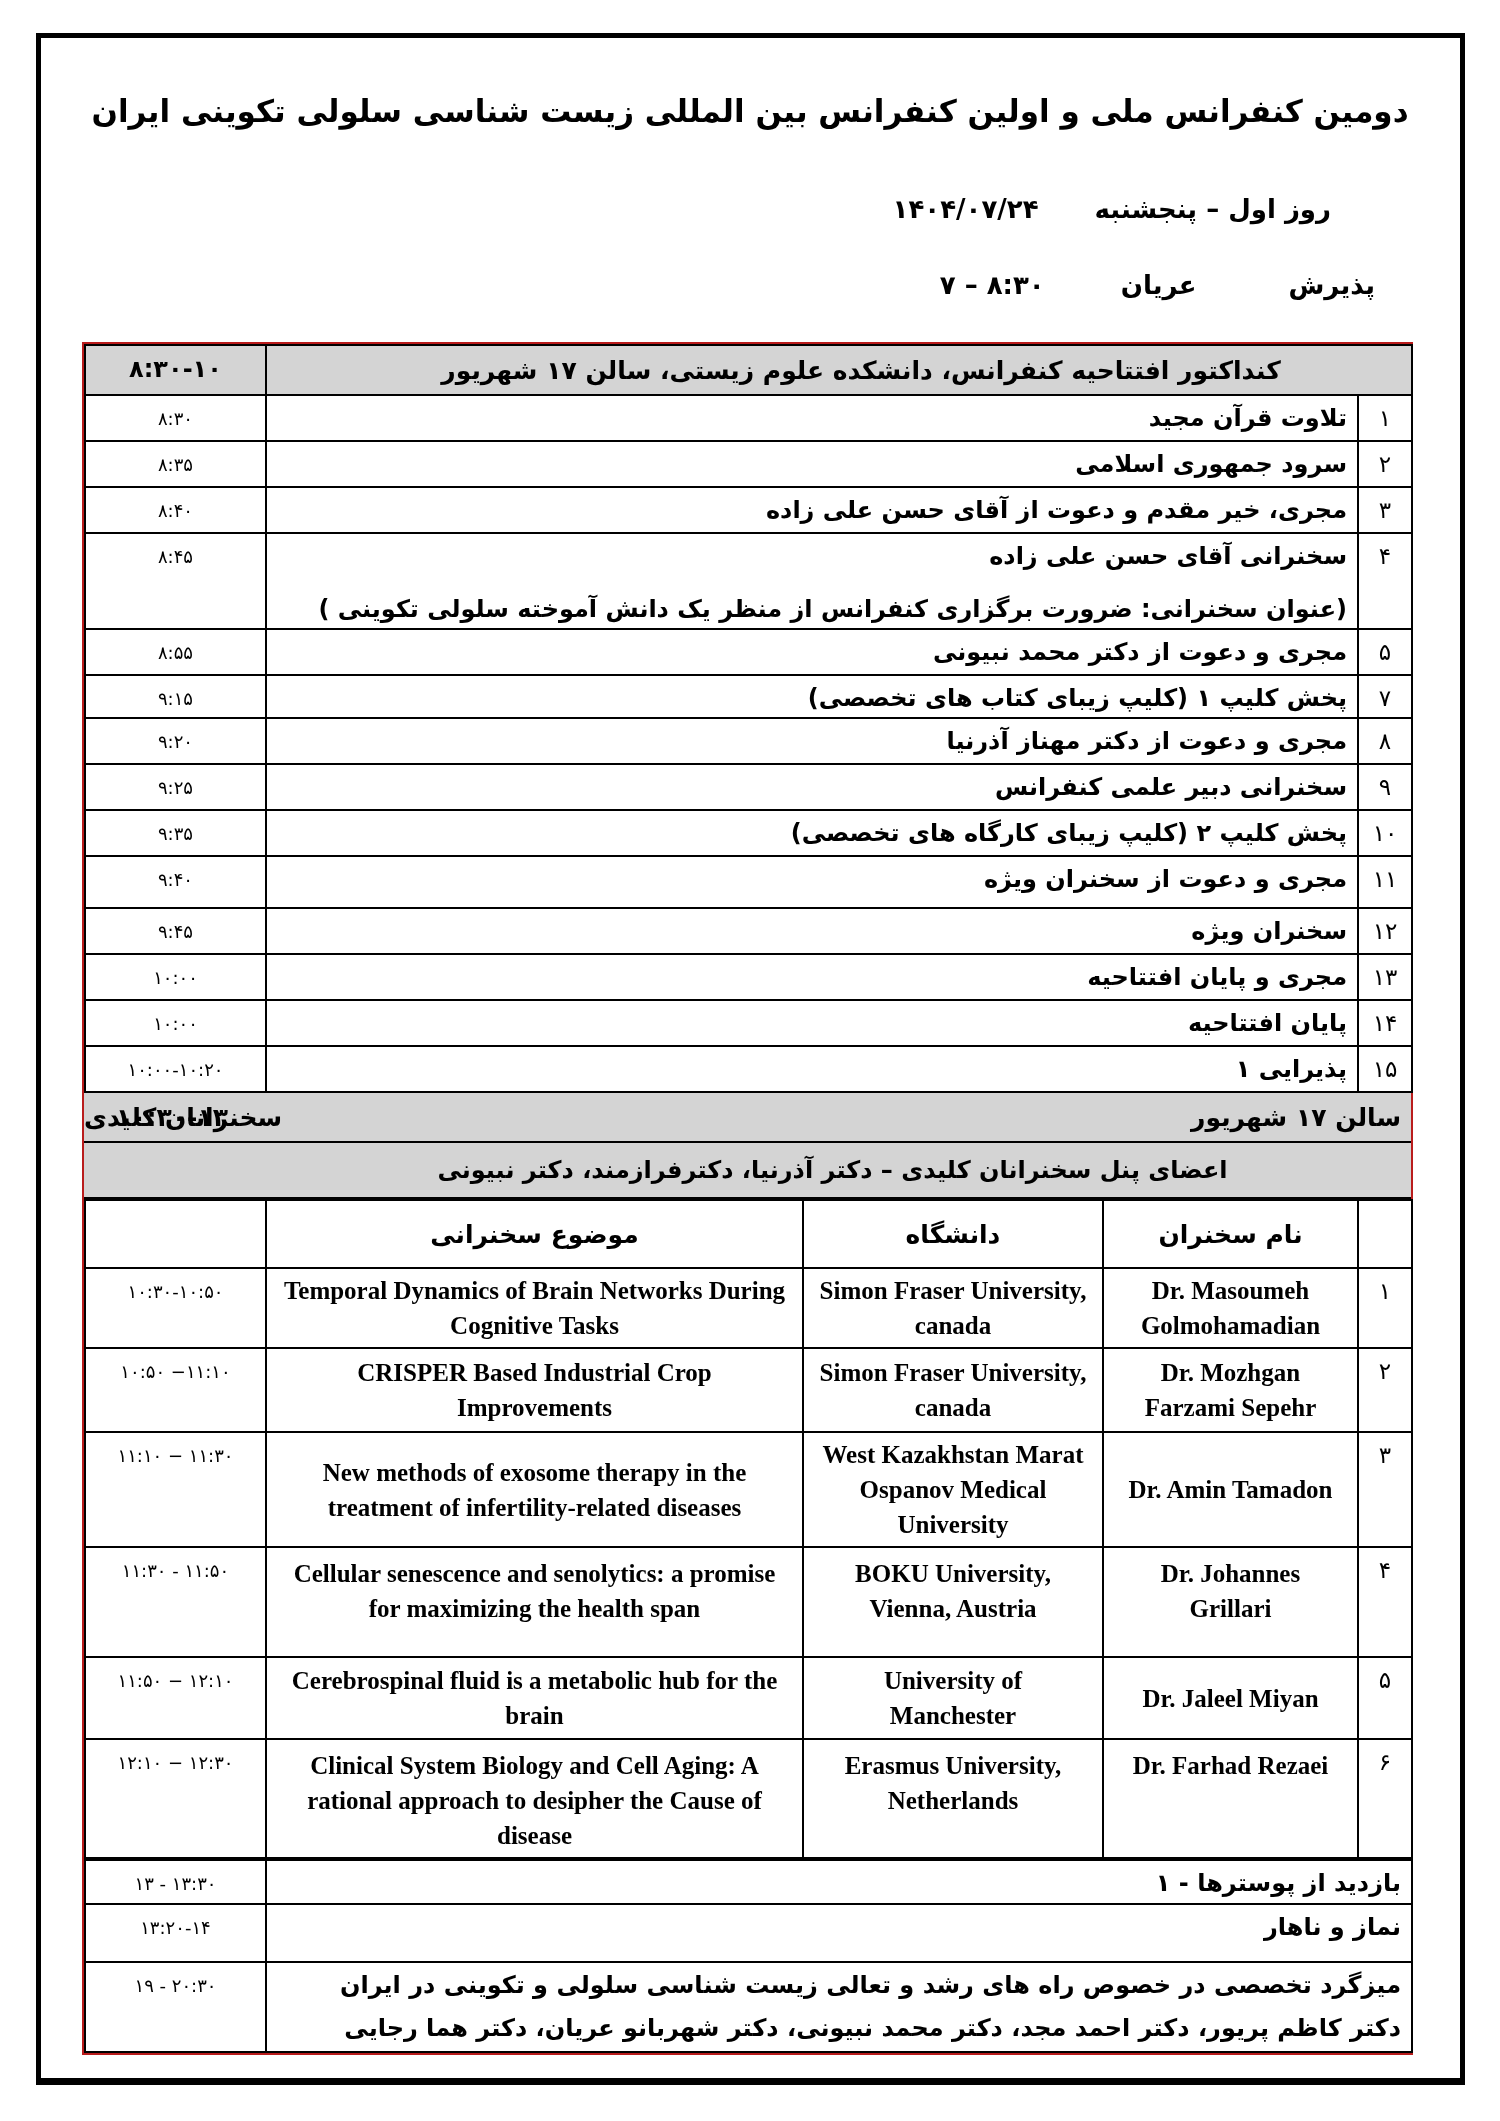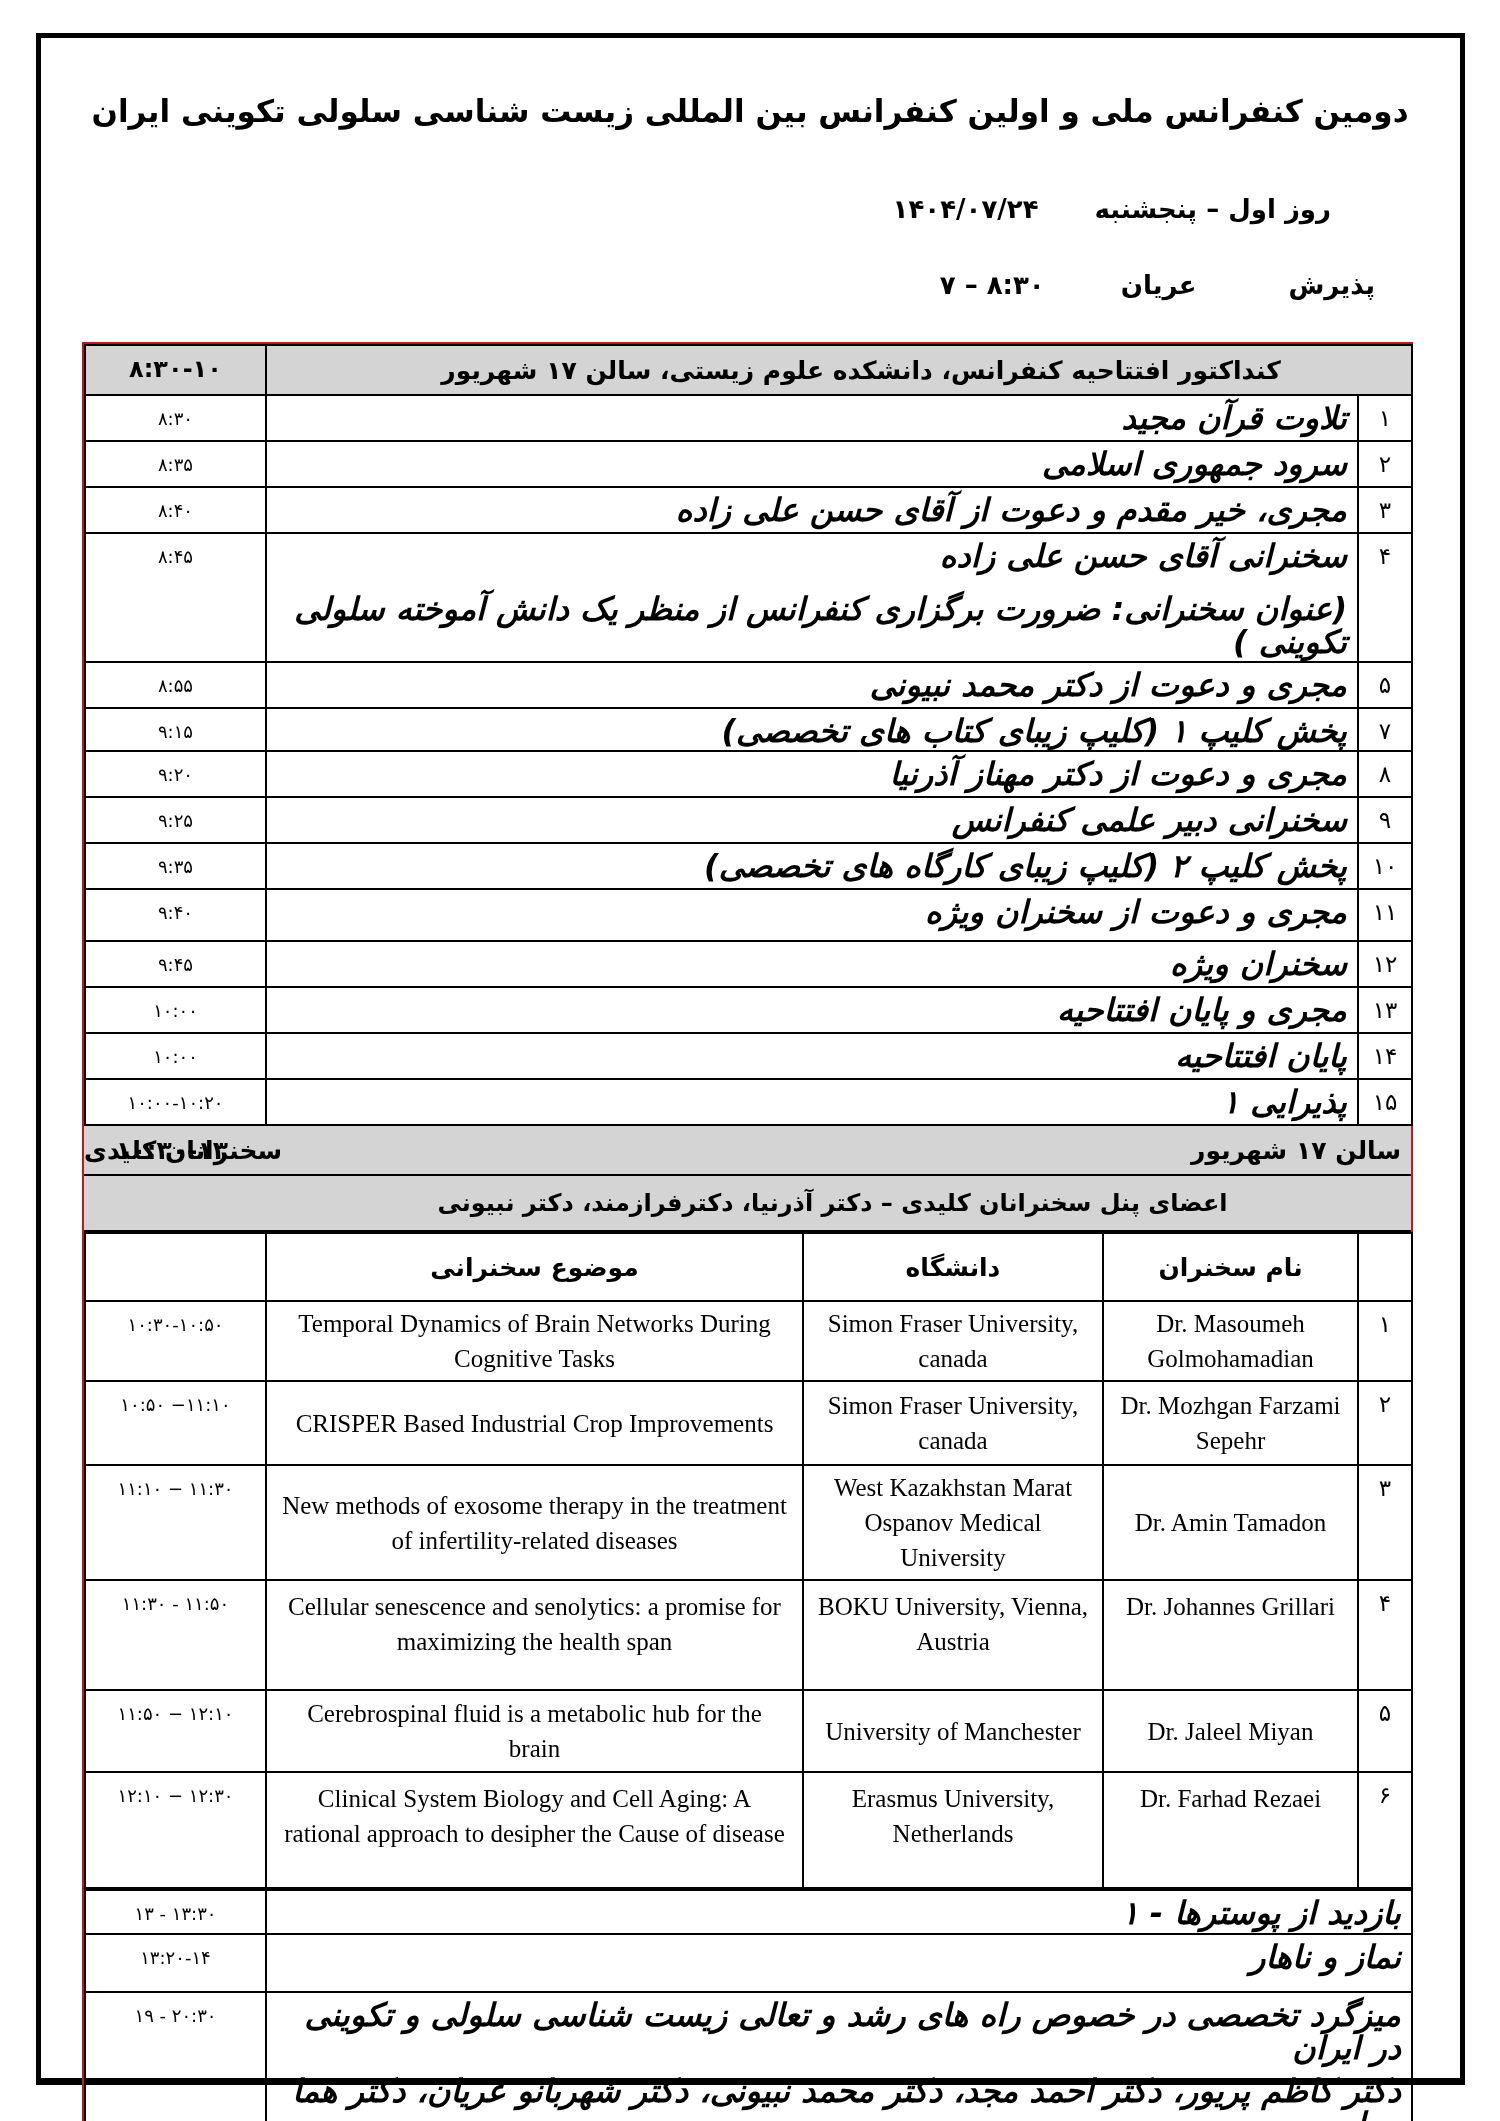--- a/index.html
+++ b/index.html
@@ -31,22 +31,22 @@
   .tables-wrap {
     position: absolute; left: 82px; top: 342px; width: 1331px;
     border: 2px solid #b91c1c;
   }
   table { border-collapse: collapse; table-layout: fixed; width: 100%; }
   td { border: 2px solid #000; overflow: hidden; }
 
   .gray { background: var(--gray, #d4d4d4); }
 
   .fa-cell {
-    direction: rtl; text-align: right; font-weight: bold; font-size: 32px;
-    line-height: 33px; padding: 6px 10px 2px 12px; vertical-align: top; font-style: italic;
+    direction: rtl; text-align: right; font-weight: bold; font-size: 24px;
+    line-height: 33px; padding: 6px 10px 2px 12px; vertical-align: top;
   }
   .time-cell {
     direction: ltr; text-align: center; font-weight: normal; font-size: 18px;
     vertical-align: top; padding-top: 9px; line-height: 28px; white-space: nowrap;
   }
   .num-cell {
     text-align: center; font-weight: normal; font-size: 23px;
     vertical-align: top; padding-top: 9px;
   }
   .head-time { font-weight: bold; font-size: 24px; }
@@ -71,21 +71,21 @@
     height: 56px; border-bottom: 2px solid #000;
     display: flex; align-items: center; justify-content: center;
     direction: rtl; font-weight: bold; font-size: 24px; padding-left: 170px;
   }
 
   .k-head td {
     text-align: center; font-weight: bold; font-size: 25px; direction: rtl;
     vertical-align: middle; padding: 4px;
   }
   .en {
-    font-family: "Liberation Serif", serif; font-weight: normal; font-size: 25px;
+    font-family: "Liberation Serif", serif; font-weight: bold; font-size: 25px;
     text-align: center; vertical-align: middle; line-height: 35px;
     direction: ltr; padding: 4px 14px;
   }
   tr.vtop td.en { vertical-align: top; padding-top: 8px; }
 </style>
 </head>
 <body>
 
 <div class="page-border"></div>
 

